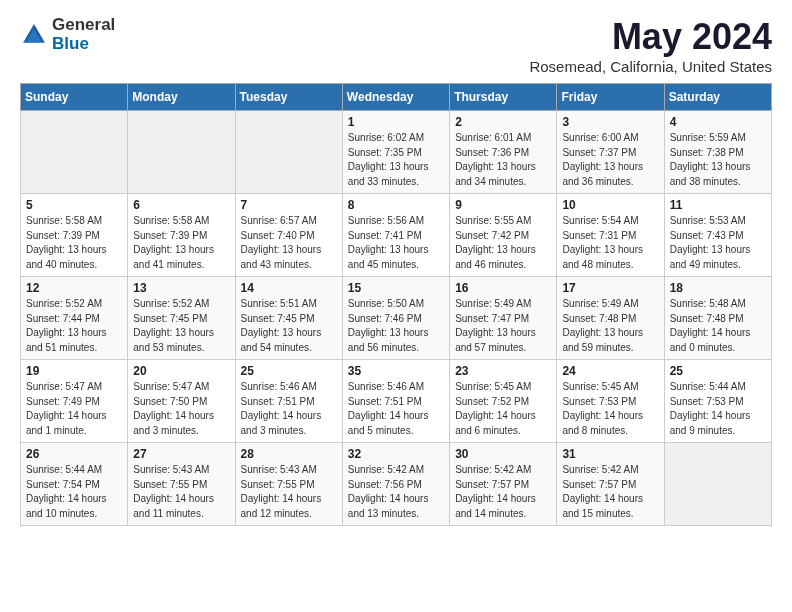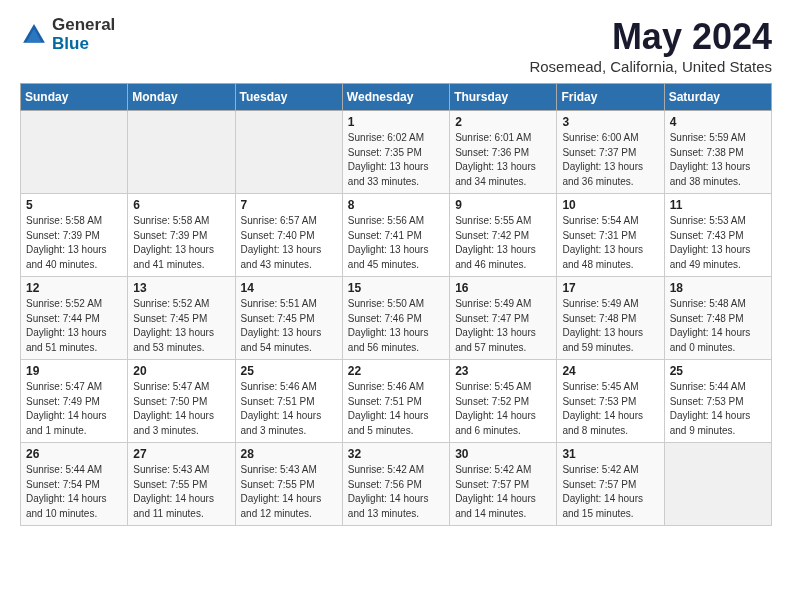--- a/index.html
+++ b/index.html
@@ -279,21 +279,21 @@
 and 3 minutes.</div>
         </td>
         <td>
           <span class="day-number">25</span>
           <div class="day-info" style="white-space: pre-line;">Sunrise: 5:46 AM
 Sunset: 7:51 PM
 Daylight: 14 hours
 and 3 minutes.</div>
         </td>
         <td>
-          <span class="day-number">22</span>
+          <span class="day-number">35</span>
           <div class="day-info" style="white-space: pre-line;">Sunrise: 5:46 AM
 Sunset: 7:51 PM
 Daylight: 14 hours
 and 5 minutes.</div>
         </td>
         <td>
           <span class="day-number">23</span>
           <div class="day-info" style="white-space: pre-line;">Sunrise: 5:45 AM
 Sunset: 7:52 PM
 Daylight: 14 hours

